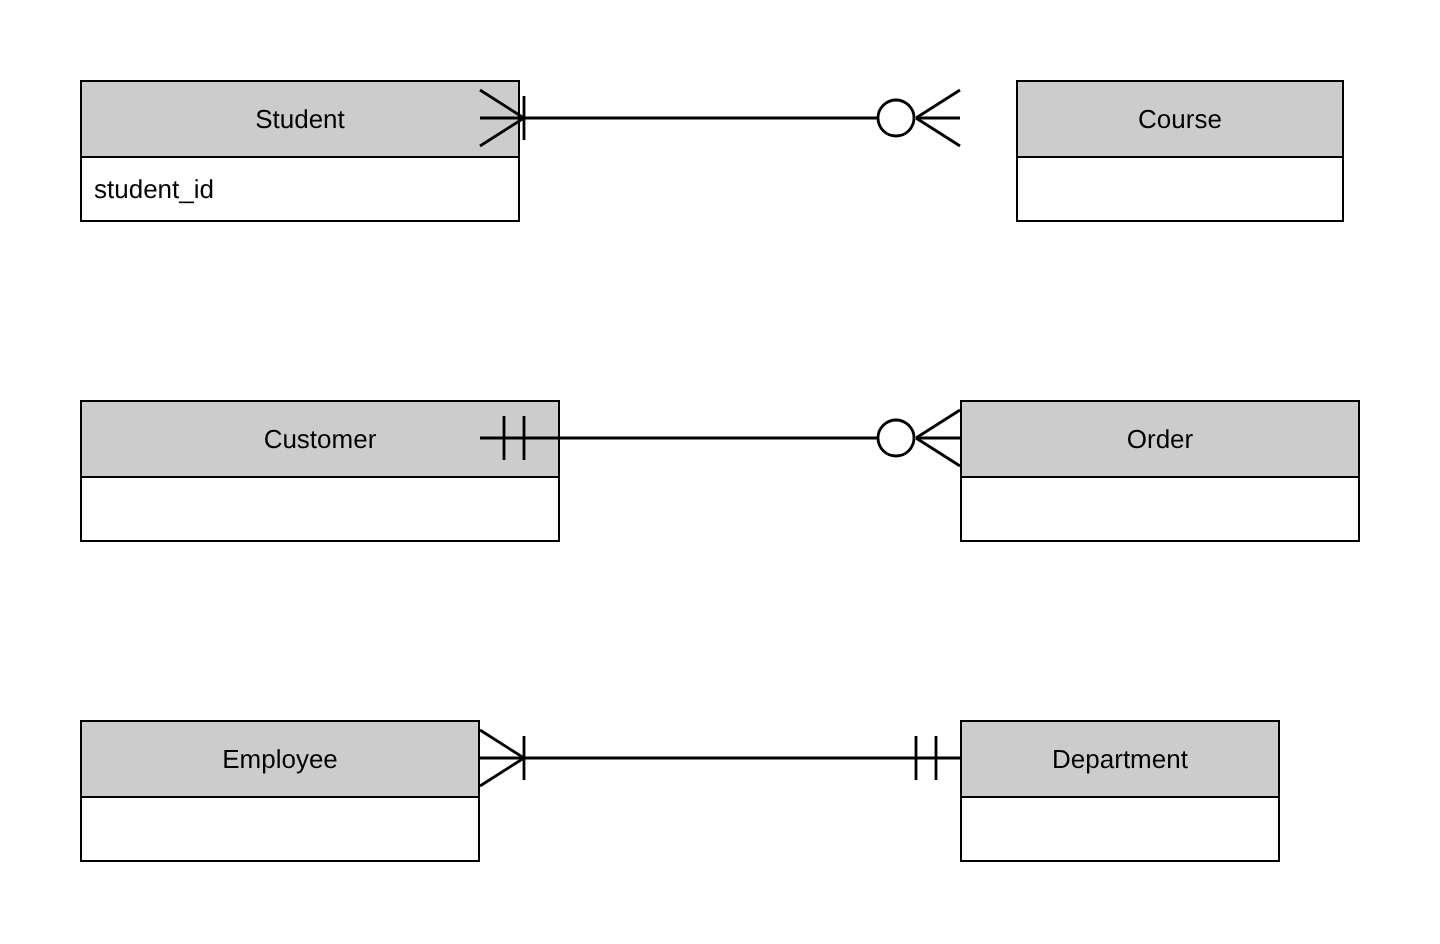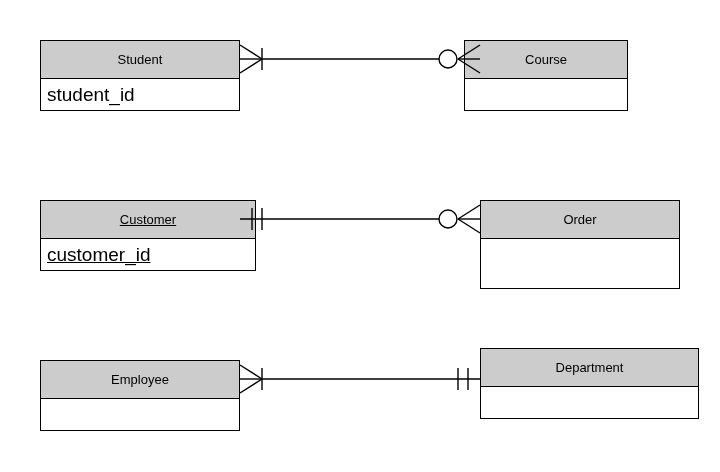--- a/index.html
+++ b/index.html
@@ -39,61 +39,60 @@
     color: #000000;
     line-height: 1;
   }
   .entity-body {
     box-sizing: border-box;
     height: 31px;
     background: #ffffff;
     display: flex;
     align-items: center;
     padding-left: 6px;
-    font-size: 19px;
+    font-size: 13px;
     color: #000000;
     line-height: 1;
   }
   .connector-layer {
     position: absolute;
     left: 0;
     top: 0;
     width: 720px;
     height: 472px;
     pointer-events: none;
   }
 </style>
 </head>
 <body>
 
 <div id="diagram-canvas">
 
-  <div class="entity-box" style="left:40px; top:40px; width:200px; height:71px;">
+  <div class="entity-box" style="left:40px; top:40px; width:220px; height:71px;">
     <div class="entity-header">Student</div>
     <div class="entity-body">student_id</div>
   </div>
 
-  <div class="entity-box" style="left:464px; top:40px; width:164px; height:71px;">
+  <div class="entity-box" style="left:508px; top:40px; width:164px; height:71px;">
     <div class="entity-header">Course</div>
   </div>
 
-  <div class="entity-box" style="left:40px; top:200px; width:216px; height:71px;text-decoration:underline;">
+  <div class="entity-box" style="left:40px; top:200px; width:240px; height:71px;">
     <div class="entity-header">Customer</div>
-    <div class="entity-body">customer_id</div>
   </div>
 
-  <div class="entity-box" style="left:480px; top:200px; width:200px; height:89px;">
+  <div class="entity-box" style="left:480px; top:200px; width:200px; height:71px;">
     <div class="entity-header">Order</div>
   </div>
 
   <div class="entity-box" style="left:40px; top:360px; width:200px; height:71px;">
     <div class="entity-header">Employee</div>
   </div>
 
-  <div class="entity-box" style="left:480px; top:348px; width:219px; height:71px;">
+  <div class="entity-box" style="left:480px; top:360px; width:160px; height:71px;">
     <div class="entity-header">Department</div>
   </div>
 
   <svg class="connector-layer" width="720" height="472" viewBox="0 0 720 472">
 
     <g>
       <line x1="262" y1="59" x2="440" y2="59" stroke="#000" stroke-width="1.4"></line>
 
       <g>
         <line x1="262" y1="59" x2="240" y2="45" stroke="#000" stroke-width="1.4"></line>

